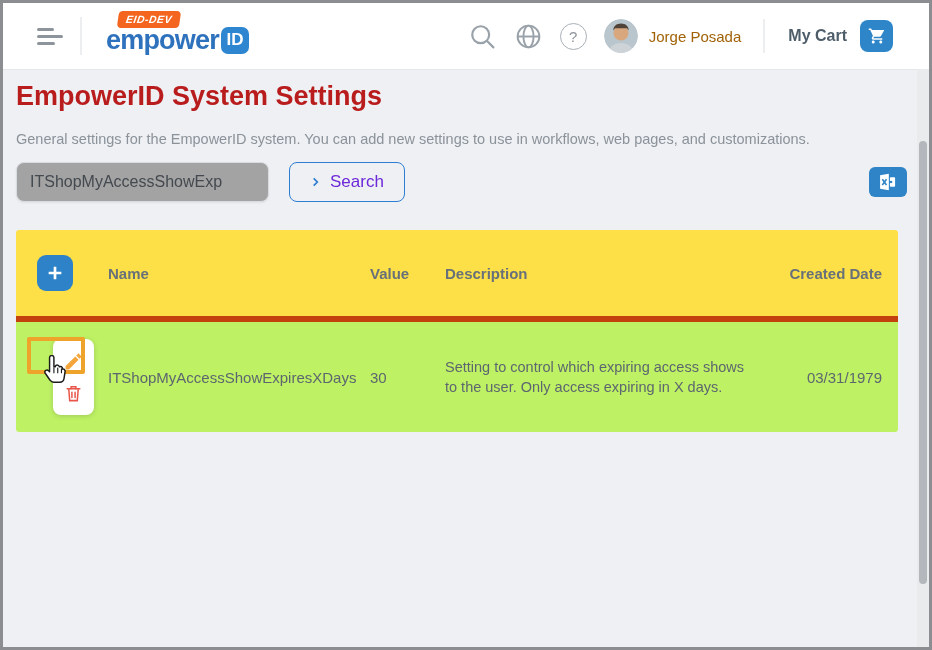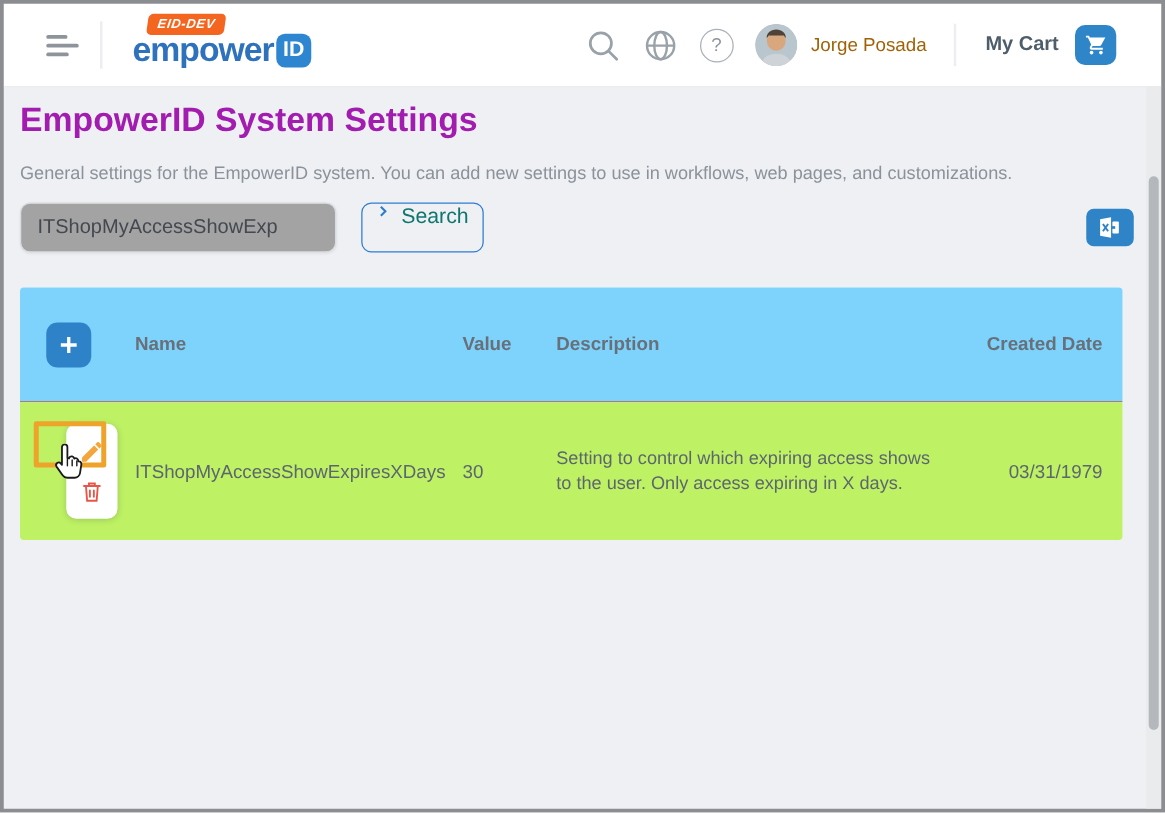--- a/index.html
+++ b/index.html
@@ -25,39 +25,39 @@
   .top-icon{background:none;border:none;padding:0;cursor:pointer;display:flex;align-items:center;margin-right:17px;}
   .help-circle{width:27px;height:27px;border:1.6px solid #a9b0b7;border-radius:50%;display:flex;
                align-items:center;justify-content:center;font-size:15px;color:#8d959d;box-sizing:border-box;}
   .avatar{width:34px;height:34px;border-radius:50%;overflow:hidden;margin-right:11px;cursor:pointer;flex:none;}
   .user-name{font-size:15px;color:#a16207;margin-right:22px;}
   .my-cart{font-size:16px;color:#4e5d6a;font-weight:600;margin-left:23px;margin-right:13px;cursor:pointer;}
   .cart-btn{width:33px;height:32px;border:none;border-radius:8px;background:#2e86c9;display:flex;
             align-items:center;justify-content:center;cursor:pointer;margin-right:36px;}
 
   
-  .page-title{position:absolute;left:13px;top:78px;margin:0;font-size:27px;font-weight:700;color:#a21caf;}
+  .page-title{position:absolute;left:13px;top:78px;margin:0;font-size:27px;font-weight:700;color:#b91c1c;}
   .page-subtitle{position:absolute;left:13px;top:128px;margin:0;font-size:14.5px;color:#8b929a;}
 
   
   .search-input{position:absolute;left:13px;top:159px;width:253px;height:40px;box-sizing:border-box;
                 border:1px solid #d9dce1;border-radius:8px;background:#a3a3a3;padding:0 13px;font-size:16px;
                 color:#43494f;font-family:"Liberation Sans",sans-serif;box-shadow:0 1px 2px rgba(60,64,67,.08);}
-  .search-btn{position:absolute;left:286px;top:159px;height:40px;display:inline-flex;align-items:flex-start;
-              gap:9px;padding:0 11px;background:transparent;border:1.4px solid #2d7dd2;border-radius:8px;
-              color:#0f766e;font-size:17px;cursor:pointer;font-family:"Liberation Sans",sans-serif;}
+  .search-btn{position:absolute;left:286px;top:159px;height:40px;display:inline-flex;align-items:center;
+              gap:9px;padding:0 20px;background:transparent;border:1.4px solid #2d7dd2;border-radius:8px;
+              color:#6d28d9;font-size:17px;cursor:pointer;font-family:"Liberation Sans",sans-serif;}
   .excel-btn{position:absolute;left:866px;top:164px;width:38px;height:30px;border:none;border-radius:6px;
              background:#2e84c6;display:flex;align-items:center;justify-content:center;cursor:pointer;}
 
   
   .table-card{position:absolute;left:13px;top:227px;width:882px;height:202px;background:#fbfcfd;
               border-radius:3px;box-sizing:border-box;}
   .thead,.trow{display:grid;grid-template-columns:71px 262px 75px 1fr 110px;align-items:center;
                padding:0 16px 0 21px;box-sizing:border-box;}
-  .thead{height:92px;background:#7dd3fc;border-bottom:1px solid #c2410c;border-radius:3px 3px 0 0;}
+  .thead{height:92px;background:#fde047;border-bottom:6px solid #c2410c;border-radius:3px 3px 0 0;}
   .trow{height:110px;background:#bef264;border-radius:0 0 3px 3px;}
   .th{font-size:15px;font-weight:700;color:#68707a;}
   .td{font-size:15px;color:#5d666f;}
   .td.desc{font-size:14.5px;line-height:1.4;padding-right:14px;}
   .th.date,.td.date{text-align:right;}
   .add-btn{width:36px;height:36px;border:none;border-radius:9px;background:#2e82c8;display:flex;
            align-items:center;justify-content:center;cursor:pointer;}
   .action-card{width:41px;height:76px;margin-left:16px;background:#fff;border-radius:8px;
                box-shadow:0 1px 5px rgba(50,55,60,.22);display:flex;flex-direction:column;
                align-items:center;justify-content:space-evenly;}

